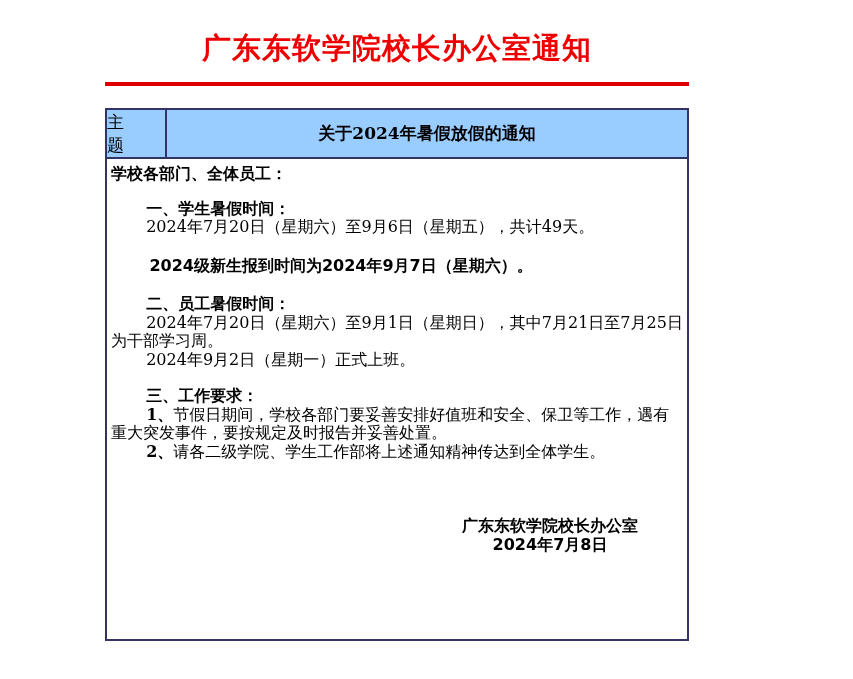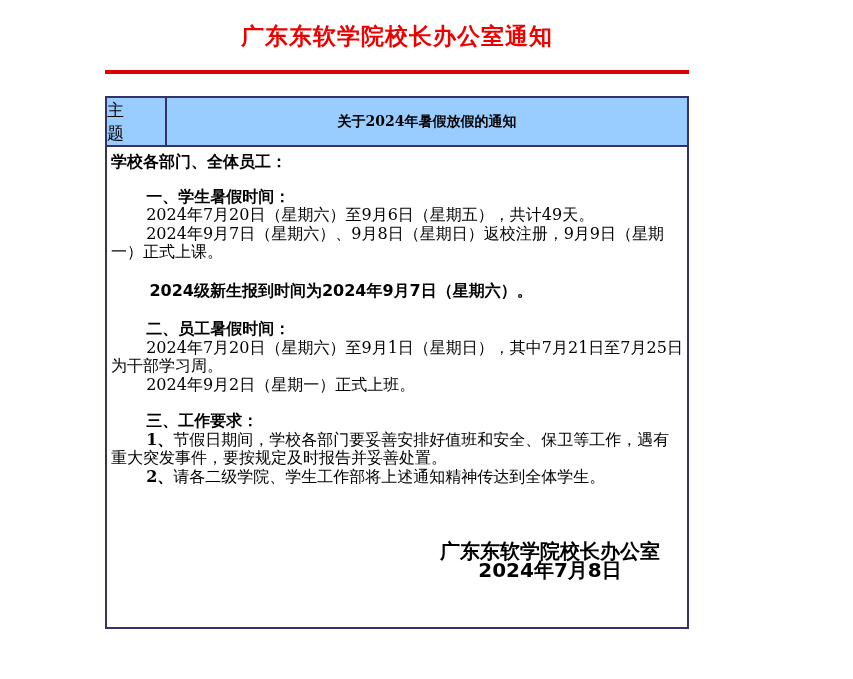--- a/index.html
+++ b/index.html
@@ -14,27 +14,27 @@
     background: #ffffff;
     overflow: hidden;
     font-family: "DejaVu Serif", "Liberation Serif", serif;
     color: #000000;
   }
   .doc {
     margin-left: 105px;
     width: 584px;
   }
   .doc-title {
-    margin: 0;
+    margin: 12px;
     padding-top: 20px;
     text-align: center;
     color: #ee0000;
     font-family: "DejaVu Sans", "Liberation Sans", sans-serif;
     font-weight: bold;
-    font-size: 23px;
+    font-size: 29px;
     line-height: 33px;
     letter-spacing: 1px;
   }
   .red-rule {
     margin-top: 17px;
     height: 4px;
     background: #dd0000;
   }
   .notice-table {
     margin-top: 22px;
@@ -55,21 +55,21 @@
     align-items: center;
     justify-content: center;
     font-size: 17px;
     box-sizing: border-box;
   }
   .subject-value-cell {
     flex: 1;
     display: flex;
     align-items: center;
     justify-content: center;
-    font-size: 14px;
+    font-size: 17px;
     font-weight: bold;
     border-radius: 16px;
   }
   .body-cell {
     padding: 6px 4px 14px 4px;
     font-size: 16px;
     line-height: 18.5px;
     min-height: 480px;
     box-sizing: border-box;
   }
@@ -98,21 +98,21 @@
   p.sec3-heading { margin-top: 18px; }
   .num-bold { font-weight: bold; }
   .signature {
     margin-top: 56px;
     margin-left: auto;
     margin-right: 18px;
     width: 230px;
     text-align: center;
     font-weight: bold;
     font-family: "DejaVu Sans", "Liberation Sans", sans-serif;
-    font-size: 20px;
+    font-size: 16px;
     line-height: 18.5px;
   }
   .signature p { margin: 0; text-indent: 0; }
 </style>
 </head>
 <body>
 
 <div class="page">
   <div class="doc">
 
@@ -127,21 +127,20 @@
         <div class="subject-value-cell">关于2024年暑假放假的通知</div>
       </div>
 
       <div class="body-cell">
 
         <p class="greeting">学校各部门、全体员工：</p>
 
 
         <p class="sec-heading sec1-heading">一、学生暑假时间：</p>
         <p>2024年7月20日（星期六）至9月6日（星期五），共计49天。</p>
-        <p>2024年9月7日（星期六）、9月8日（星期日）返校注册，9月9日（星期一）正式上课。</p>
 
         <p class="freshman">2024级新生报到时间为2024年9月7日（星期六）。</p>
 
         <p class="sec-heading sec2-heading">二、员工暑假时间：</p>
         <p>2024年7月20日（星期六）至9月1日（星期日），其中7月21日至7月25日为干部学习周。</p>
         <p>2024年9月2日（星期一）正式上班。</p>
 
         <p class="sec-heading sec3-heading">三、工作要求：</p>
         <p><span class="num-bold">1、</span><span>节假日期间，学校各部门要妥善安排好值班和安全、保卫等工作，遇有重大突发事件，要按规定及时报告并妥善处置。</span></p>
         <p><span class="num-bold">2、</span><span>请各二级学院、学生工作部将上述通知精神传达到全体学生。</span></p>

